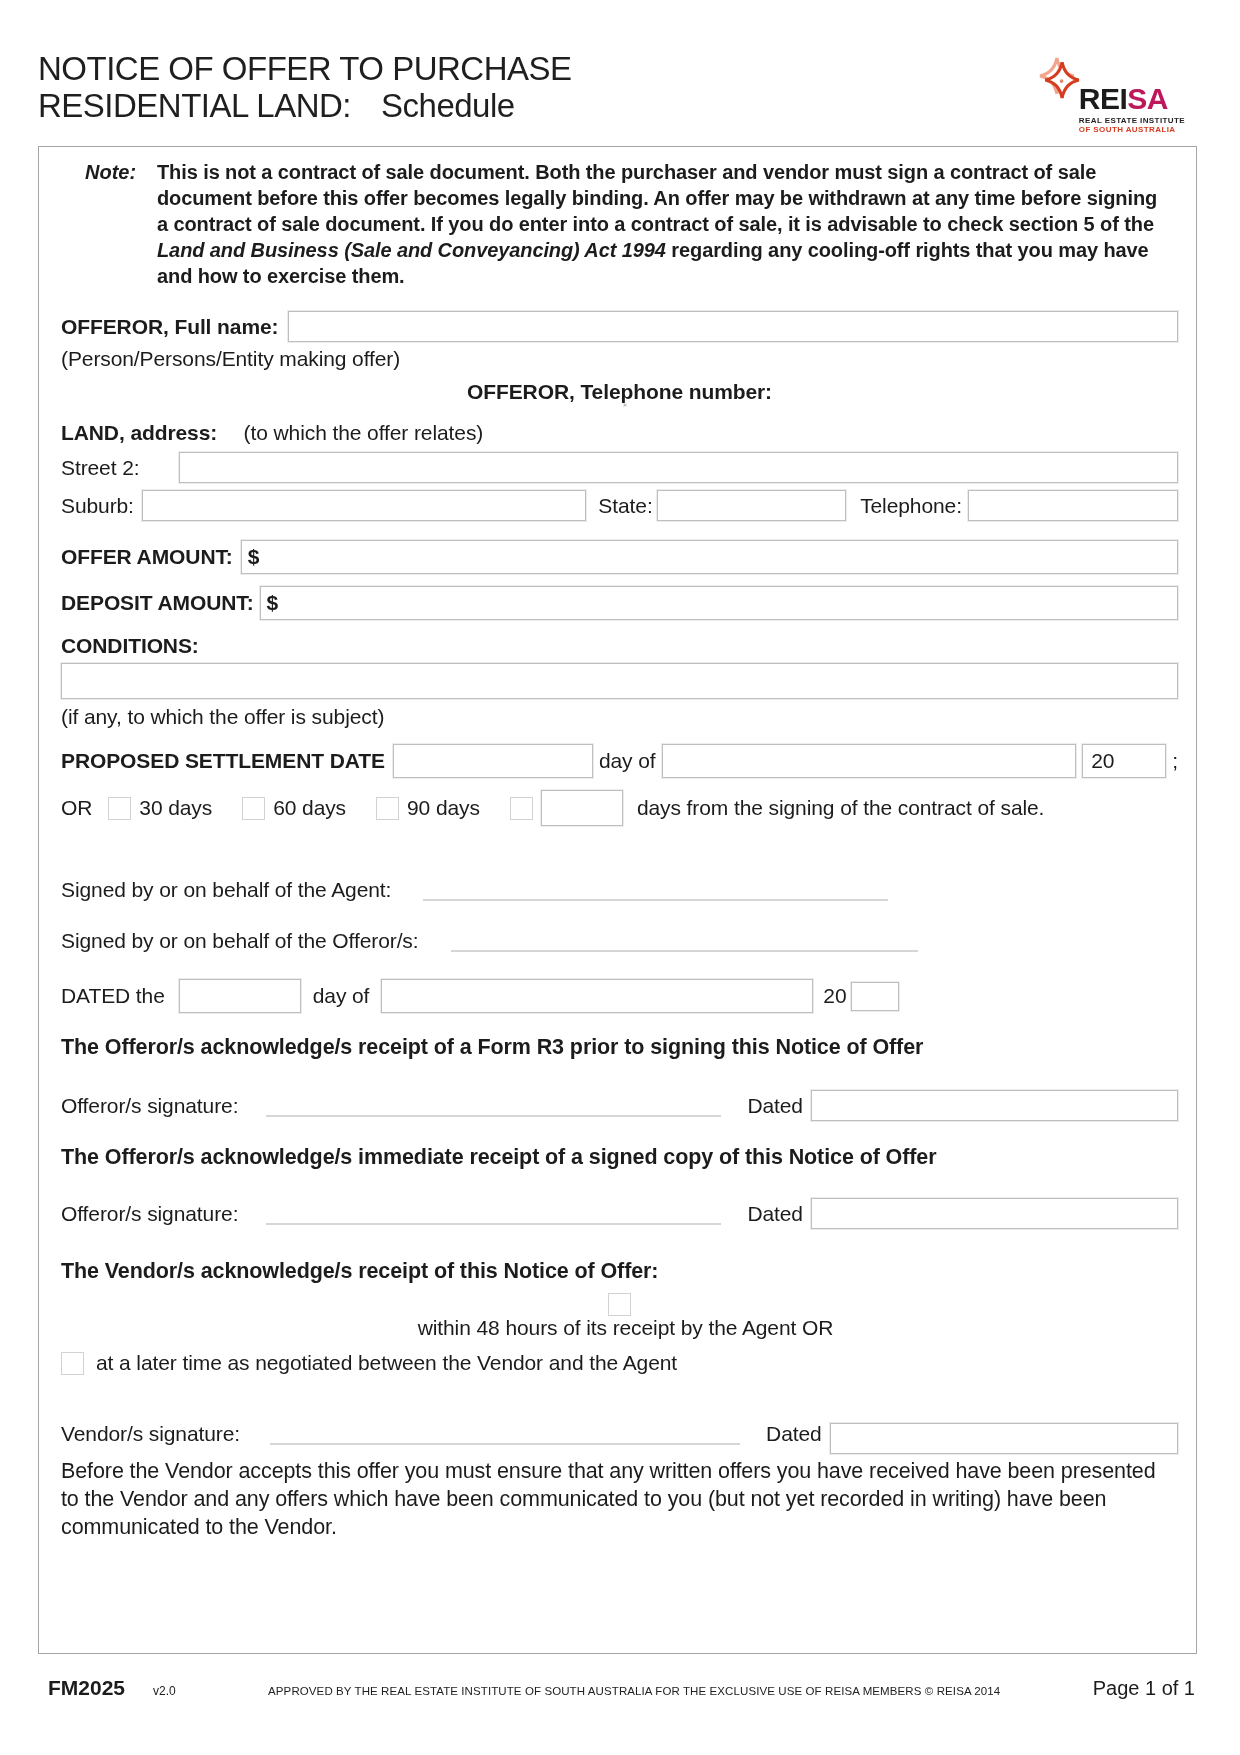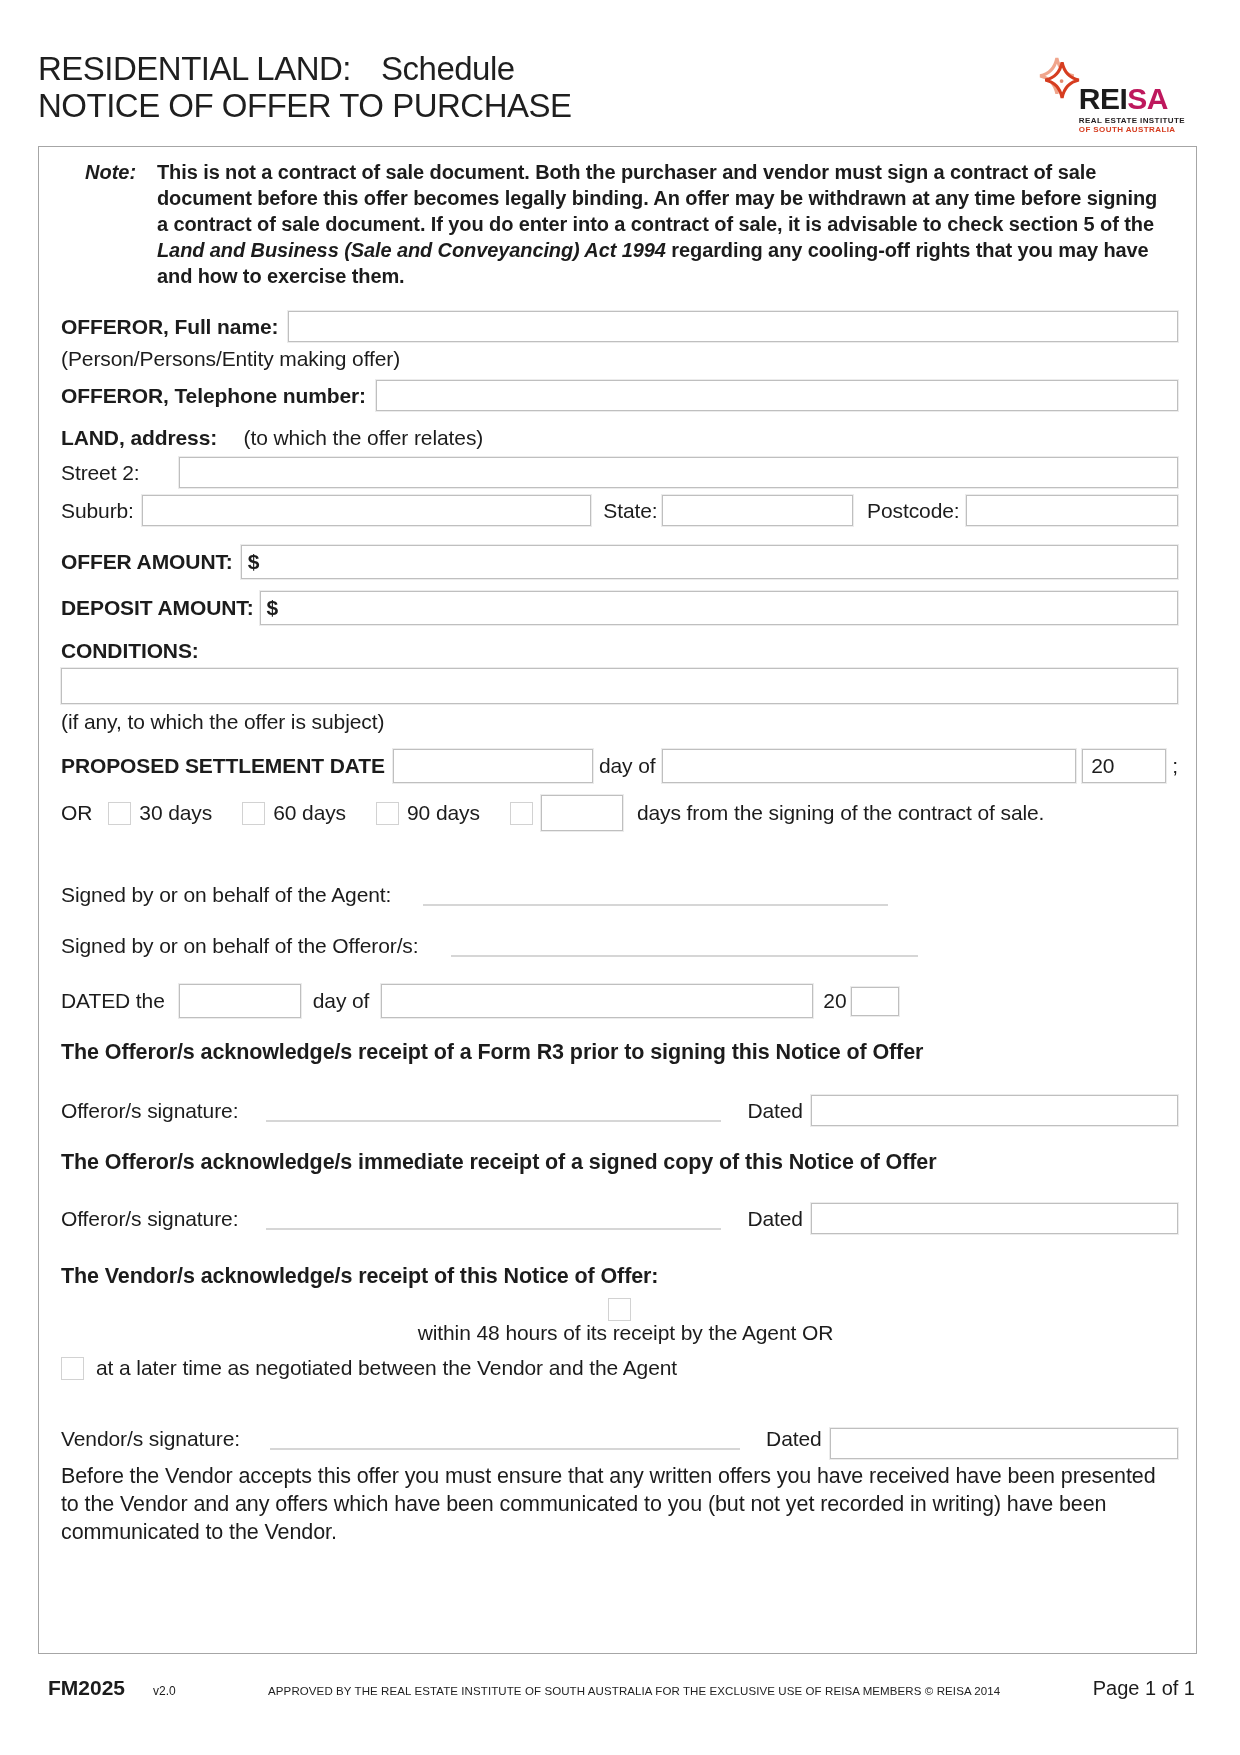--- a/index.html
+++ b/index.html
@@ -50,21 +50,21 @@
     display:flex; align-items:center;
   }
   .grow { flex: 1; }
   .dollar { font-size: 21px; font-weight: bold; padding-left: 6px; }
   .cb { width: 23px; height: 23px; border: 1.5px solid #d2d2d2; background:#fff; flex-shrink:0; }
   .sigline { border-bottom: 2px solid #d6d6d6; height: 22px; }
 
   
   .r-name     { margin-top: 22px; }
   .r-namehint { margin-top: 5px; }
-  .r-phone    { margin-top: 9px; }
+  .r-phone    { margin-top: 9px; flex-direction: column; }
   .r-land     { margin-top: 15px; }
   .r-street1  { margin-top: 5px; }
   .r-street2  { margin-top: 7px; }
   .r-suburb   { margin-top: 7px; }
   .r-offer    { margin-top: 19px; }
   .r-deposit  { margin-top: 12px; }
   .r-condlbl  { margin-top: 14px; }
   .r-condbox  { margin-top: 5px; height: 36px; }
   .r-condhint { margin-top: 6px; }
   .r-settle   { margin-top: 15px; }
@@ -93,22 +93,22 @@
   .f-approval { flex:1; text-align:center; font-size: 11.5px; letter-spacing: 0.1px; color:#222; }
   .f-page { font-size: 20px; }
 </style>
 </head>
 <body>
 
 <div class="page">
 
   <div class="header">
     <div class="title">
+      <div>NOTICE OF OFFER TO PURCHASE</div>
       <div><span>RESIDENTIAL LAND:</span><span class="schedule">Schedule</span></div>
-      <div>NOTICE OF OFFER TO PURCHASE</div>
     </div>
     <div class="logo">
       <svg width="46" height="46" viewBox="0 0 44 44">
         <path d="M19 2 C21 12, 26 17, 35 19 C26 21, 21 26, 19 36 C17 26, 12 21, 3 19 C12 17, 17 12, 19 2 Z" fill="none" stroke="#f0a58c" stroke-width="3"></path>
         <path d="M24 6 C26 16, 31 21, 40 23 C31 25, 26 30, 24 40 C22 30, 17 25, 8 23 C17 21, 22 16, 24 6 Z" fill="#ffffff" stroke="#d63d20" stroke-width="3"></path>
         <circle cx="23.5" cy="24" r="1.8" fill="#e28a70"></circle>
       </svg>
       <div class="logo-text">
         <div class="logo-brand"><span>REI</span><span class="red">SA</span></div>
         <div class="logo-tag1">REAL ESTATE INSTITUTE</div>
@@ -141,21 +141,21 @@
     </div>
     <div class="row r-street2">
       <span class="lbl" style="width:118px;">Street 2:</span>
       <div class="input grow"></div>
     </div>
     <div class="row r-suburb">
       <span class="lbl">Suburb:</span>
       <div class="input" style="flex:2.36; margin-left:8px;"></div>
       <span class="lbl" style="margin-left:12px;">State:</span>
       <div class="input" style="flex:1; margin-left:4px;"></div>
-      <span class="lbl" style="margin-left:14px;">Postcode:</span>
+      <span class="lbl" style="margin-left:14px;">Telephone:</span>
       <div class="input" style="flex:1.11; margin-left:6px;"></div>
     </div>
 
     <div class="row r-offer">
       <span class="lbl b">OFFER AMOUNT:</span>
       <div class="input grow" style="margin-left:8px; height:34px;">
           <span class="dollar">$</span>
         </div>
     </div>
     <div class="row r-deposit">

